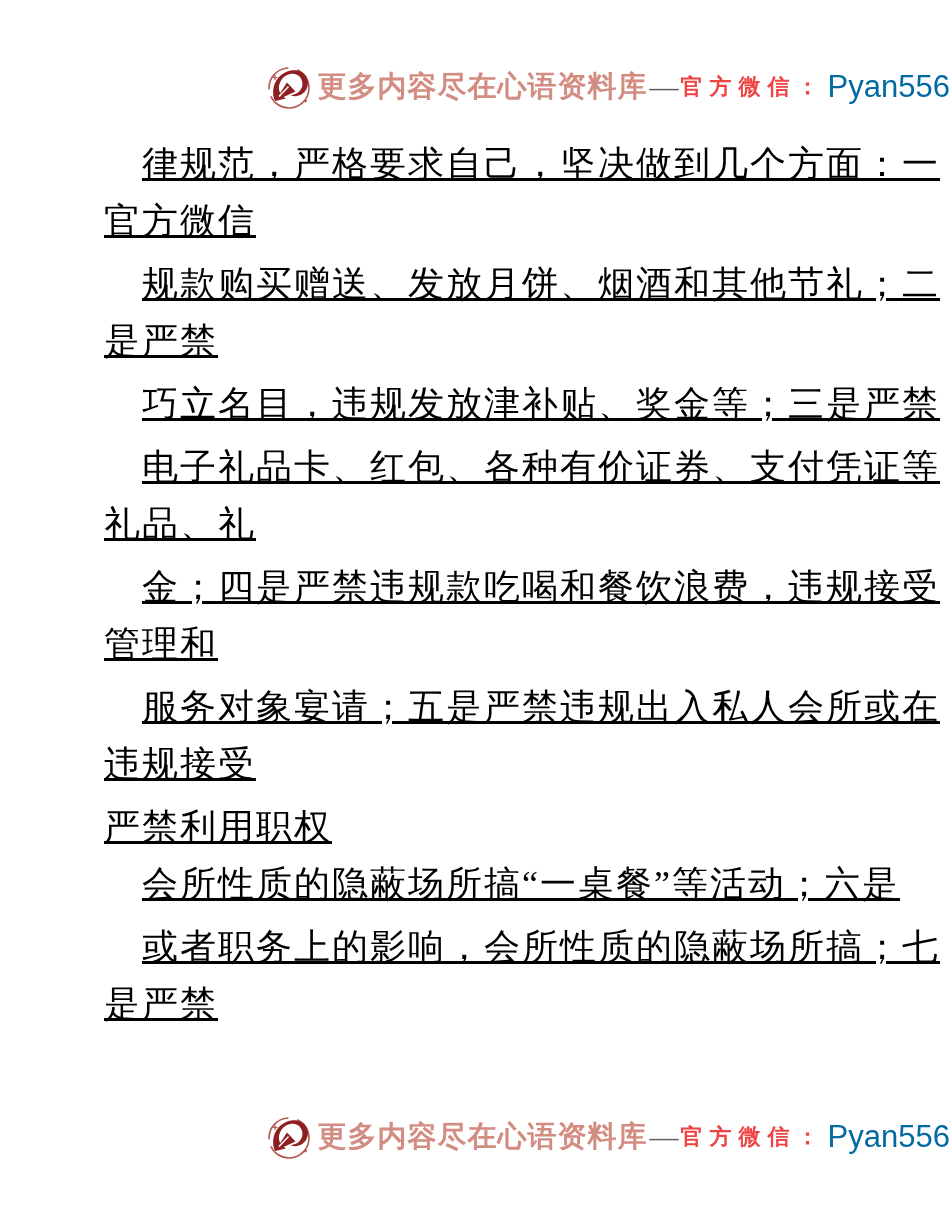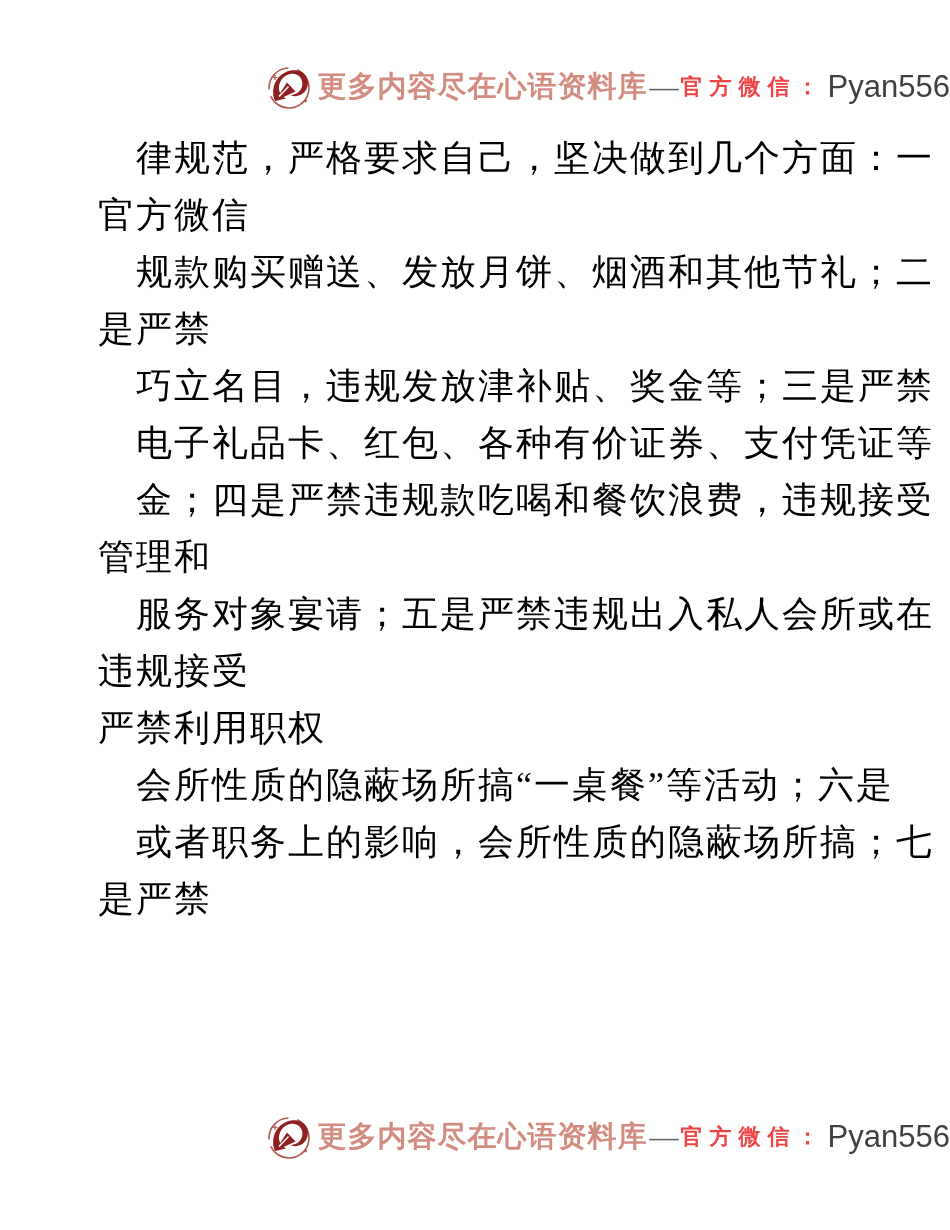--- a/index.html
+++ b/index.html
@@ -40,34 +40,34 @@
     font-size: 29px;
     margin: 0 2px;
   }
   .wlabel {
     color: #ef4444;
     font-size: 22px;
     letter-spacing: 7px;
     font-weight: bold;
   }
   .wid {
-    color: #404040;
+    color: #0369a1;
     font-size: 31px;
     font-family: "Liberation Sans", "DejaVu Sans", sans-serif;
     margin-left: 2px;
   }
   
   .content {
     position: absolute;
     left: 98px;
     top: 130px;
     width: 756px;
     color: #000000;
   }
-  .para { margin: 0; padding: 0; }
+  .para { margin: 6px; padding: 0; text-decoration: underline; }
   .line {
     white-space: pre;
     font-size: 36px;
     line-height: 57px;
     height: 57px;
     letter-spacing: 2px;
     color: #000000;
   }
   .line.indent { padding-left: 38px; }
 </style>
@@ -100,20 +100,21 @@
     </div>
     <div class="para">
       <div class="line indent">规款购买赠送、发放月饼、烟酒和其他节礼；二</div>
       <div class="line">是严禁</div>
     </div>
     <div class="para">
       <div class="line indent">巧立名目，违规发放津补贴、奖金等；三是严禁</div>
     </div>
     <div class="para">
       <div class="line indent">电子礼品卡、红包、各种有价证券、支付凭证等</div>
+      <div class="line">礼品、礼</div>
     </div>
     <div class="para">
       <div class="line indent">金；四是严禁违规款吃喝和餐饮浪费，违规接受</div>
       <div class="line">管理和</div>
     </div>
     <div class="para">
       <div class="line indent">服务对象宴请；五是严禁违规出入私人会所或在</div>
       <div class="line">违规接受</div>
     </div>
     <div class="para">

